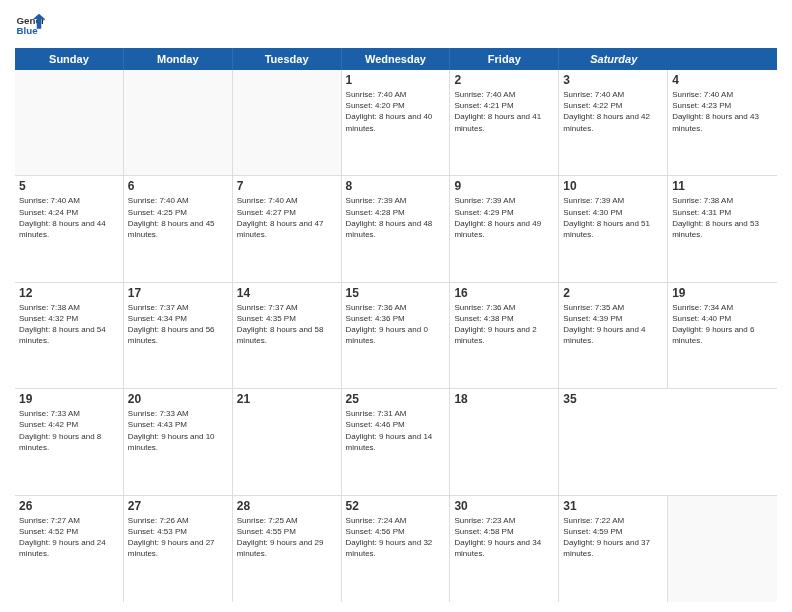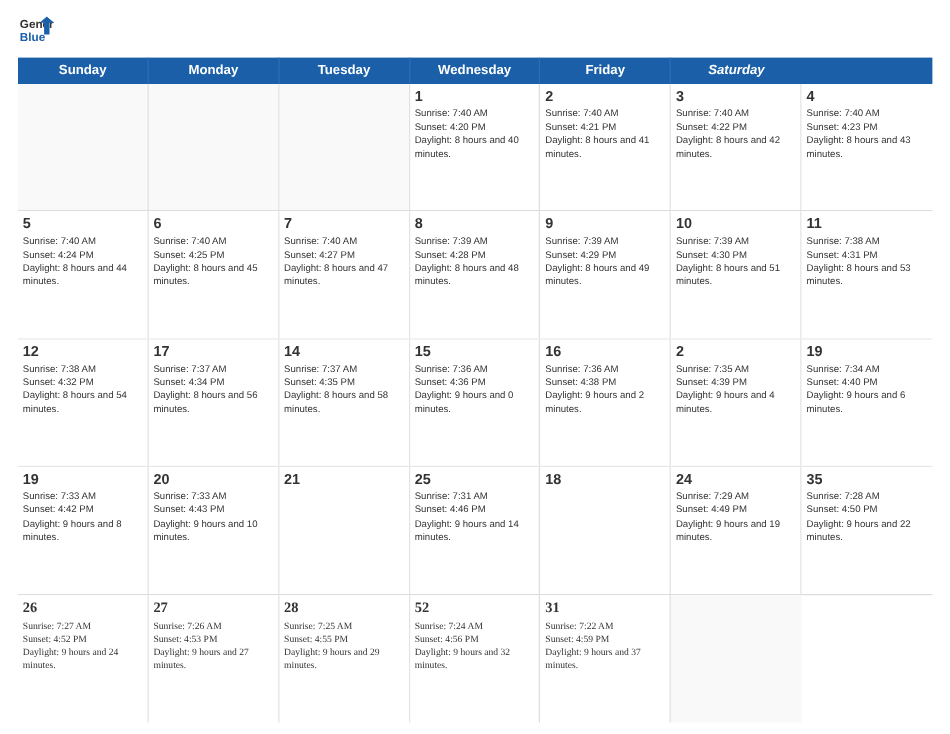--- a/index.html
+++ b/index.html
@@ -71,21 +71,20 @@
       display: grid;
       grid-template-rows: repeat(5, 1fr);
     }
     .cal-row {
       display: grid;
       grid-template-columns: repeat(7, 1fr);
       border-bottom: 1px solid #ddd;
     }
     .cal-row:last-child {
       border-bottom: none;
-      font-family: Liberation Serif, serif;
     }
     .cal-cell {
       border-right: 1px solid #ddd;
       padding: 3px 4px;
       font-size: 8.5px;
       color: #333;
       vertical-align: top;
       min-height: 85px;
       background: #fff;
     }
@@ -229,44 +228,43 @@
             <div class="day-number">21</div>
           </div>
           <div class="cal-cell">
             <div class="day-number">25</div>
             <div class="cell-text">Sunrise: 7:31 AM<br>Sunset: 4:46 PM<br>Daylight: 9 hours and 14 minutes.</div>
           </div>
           <div class="cal-cell">
             <div class="day-number">18</div>
           </div>
           <div class="cal-cell">
-            <div class="day-number">24</div>
-            <div class="cell-text">Sunrise: 7:29 AM<br>Sunset: 4:49 PM<br>Daylight: 9 hours and 19 minutes.</div>
-          </div>
-          <div class="cal-cell">
             <div class="day-number">35</div>
-            <div class="cell-text">Sunrise: 7:28 AM<br>Sunset: 4:50 PM<br>Daylight: 9 hours and 22 minutes.</div>
           </div>
         </div>
         <div class="cal-row">
           <div class="cal-cell">
             <div class="day-number">26</div>
             <div class="cell-text">Sunrise: 7:27 AM<br>Sunset: 4:52 PM<br>Daylight: 9 hours and 24 minutes.</div>
           </div>
           <div class="cal-cell">
             <div class="day-number">27</div>
             <div class="cell-text">Sunrise: 7:26 AM<br>Sunset: 4:53 PM<br>Daylight: 9 hours and 27 minutes.</div>
           </div>
           <div class="cal-cell">
             <div class="day-number">28</div>
             <div class="cell-text">Sunrise: 7:25 AM<br>Sunset: 4:55 PM<br>Daylight: 9 hours and 29 minutes.</div>
           </div>
           <div class="cal-cell">
             <div class="day-number">52</div>
             <div class="cell-text">Sunrise: 7:24 AM<br>Sunset: 4:56 PM<br>Daylight: 9 hours and 32 minutes.</div>
+          </div>
+          <div class="cal-cell">
+            <div class="day-number">30</div>
+            <div class="cell-text">Sunrise: 7:23 AM<br>Sunset: 4:58 PM<br>Daylight: 9 hours and 34 minutes.</div>
           </div>
           <div class="cal-cell">
             <div class="day-number">31</div>
             <div class="cell-text">Sunrise: 7:22 AM<br>Sunset: 4:59 PM<br>Daylight: 9 hours and 37 minutes.</div>
           </div>
           <div class="cal-cell empty"></div>
         </div>
       </div>
   </div>
 </div>

